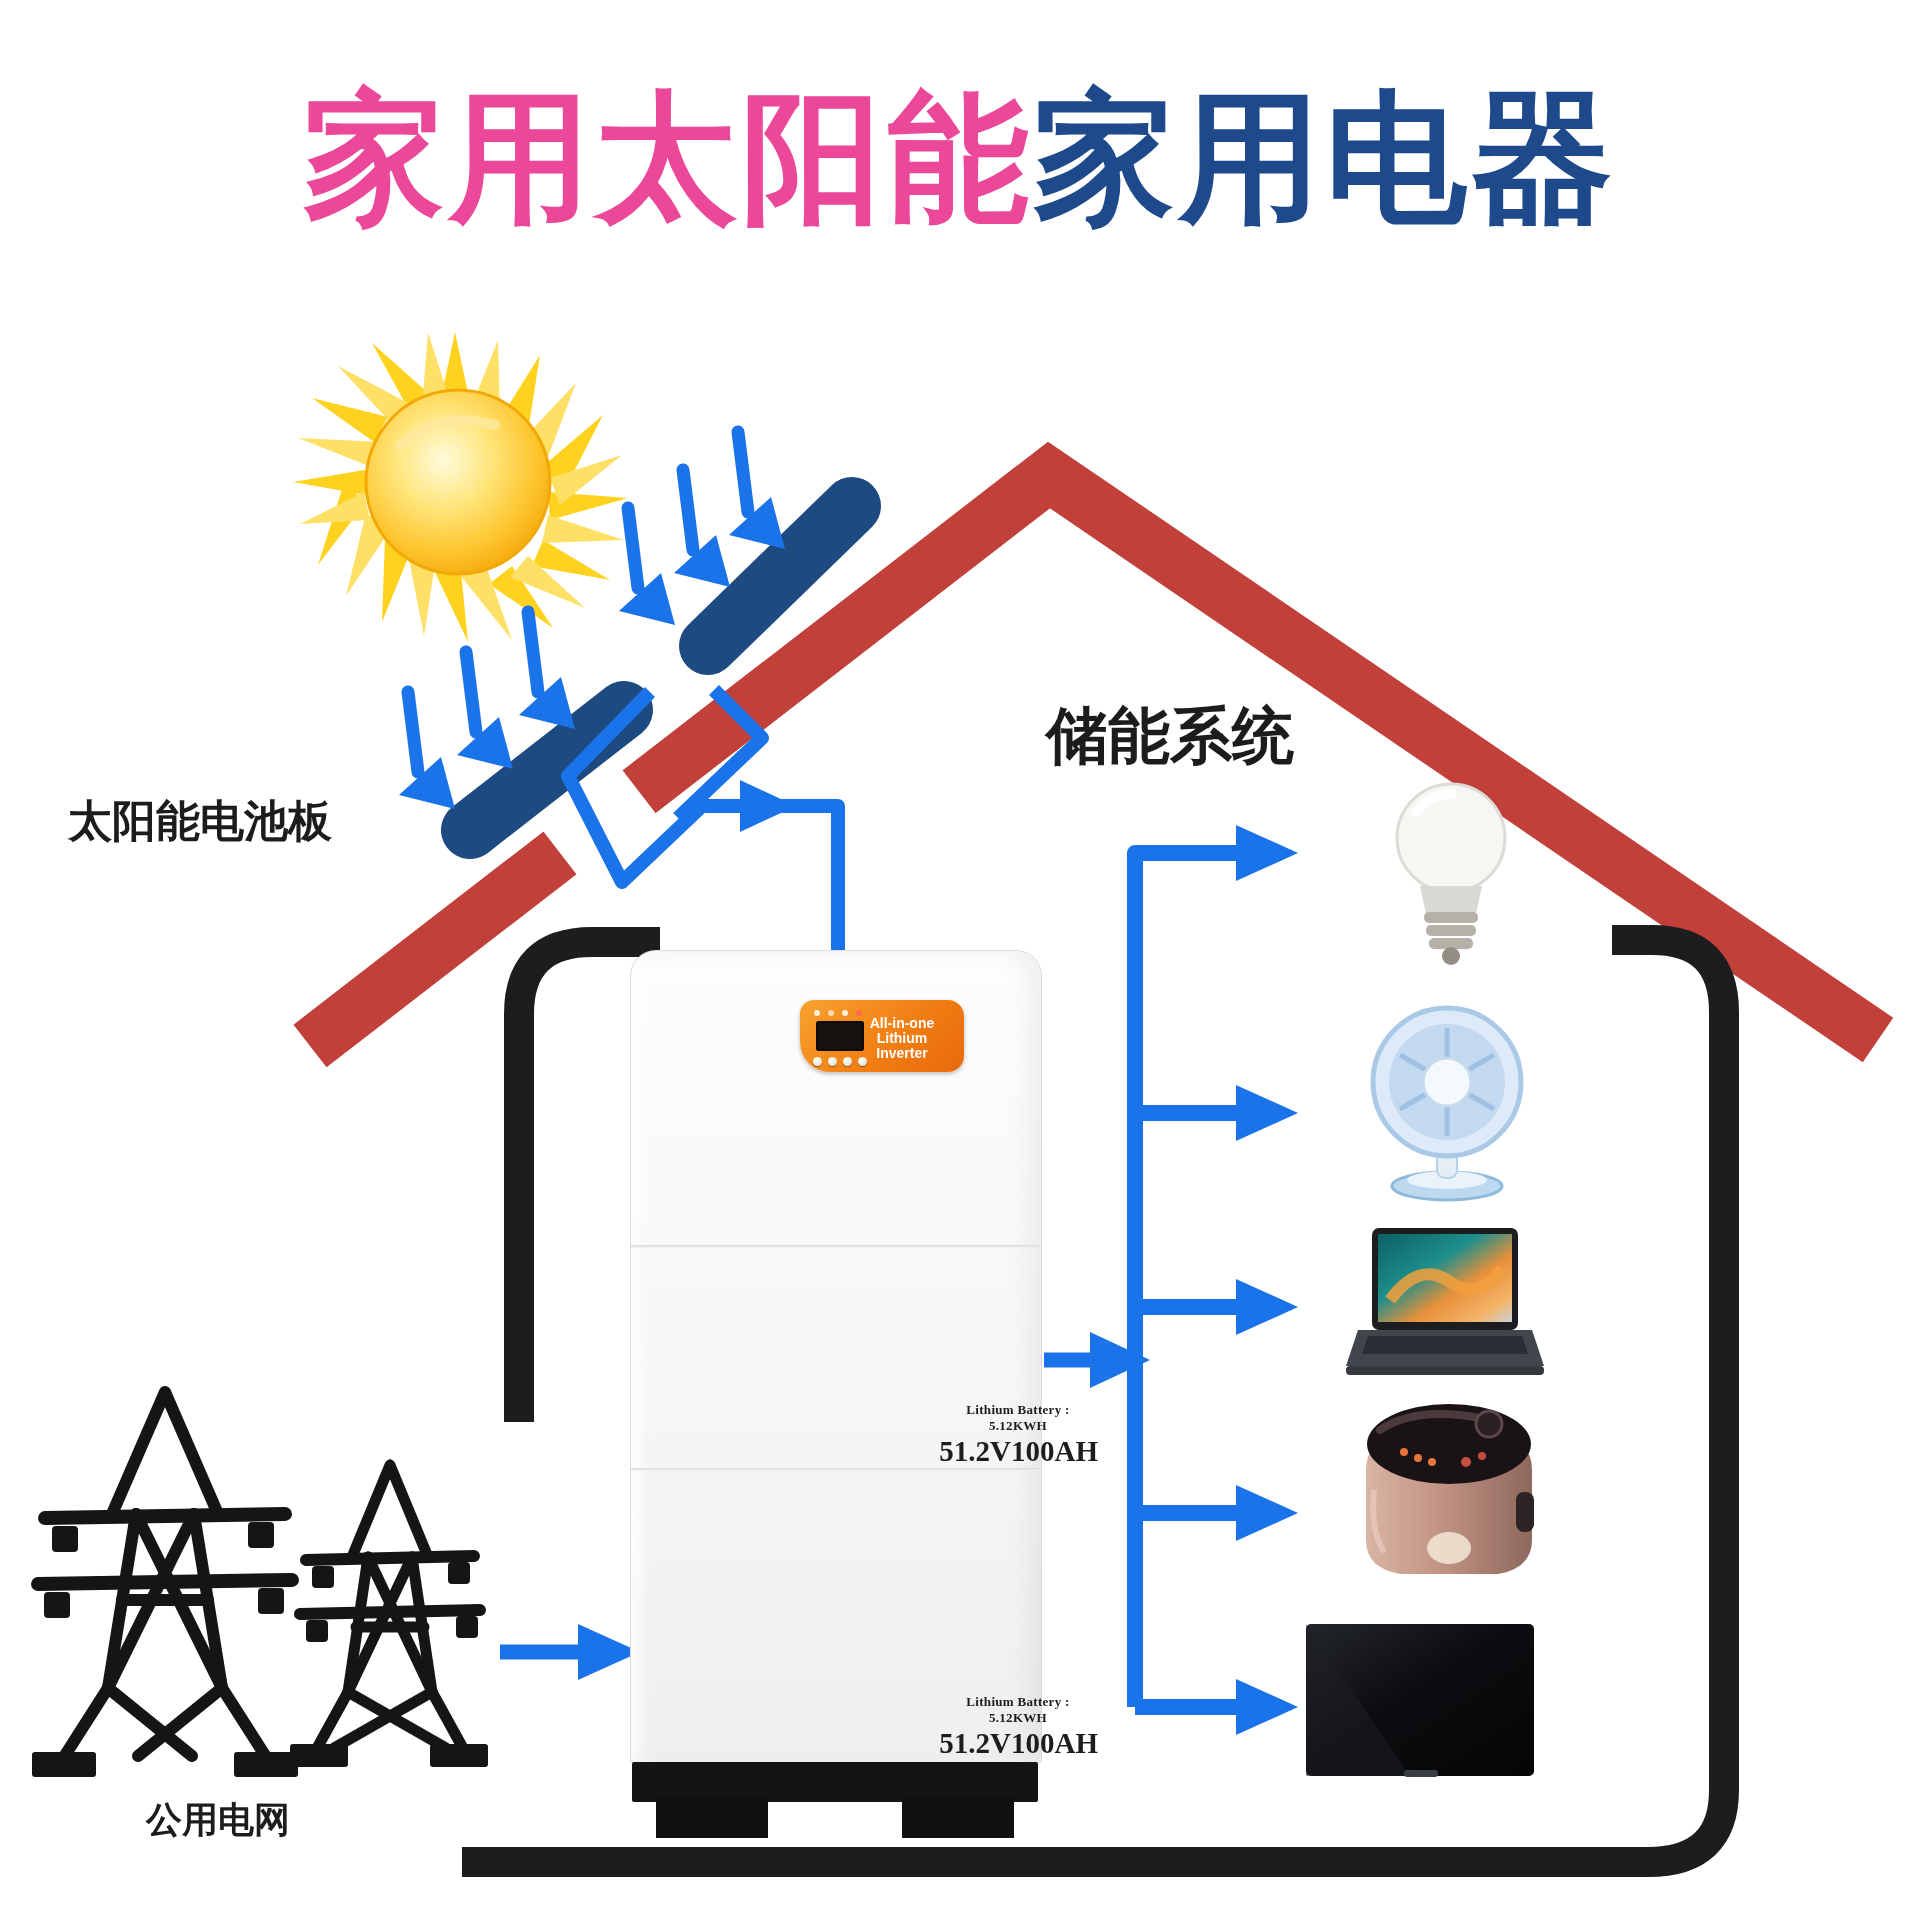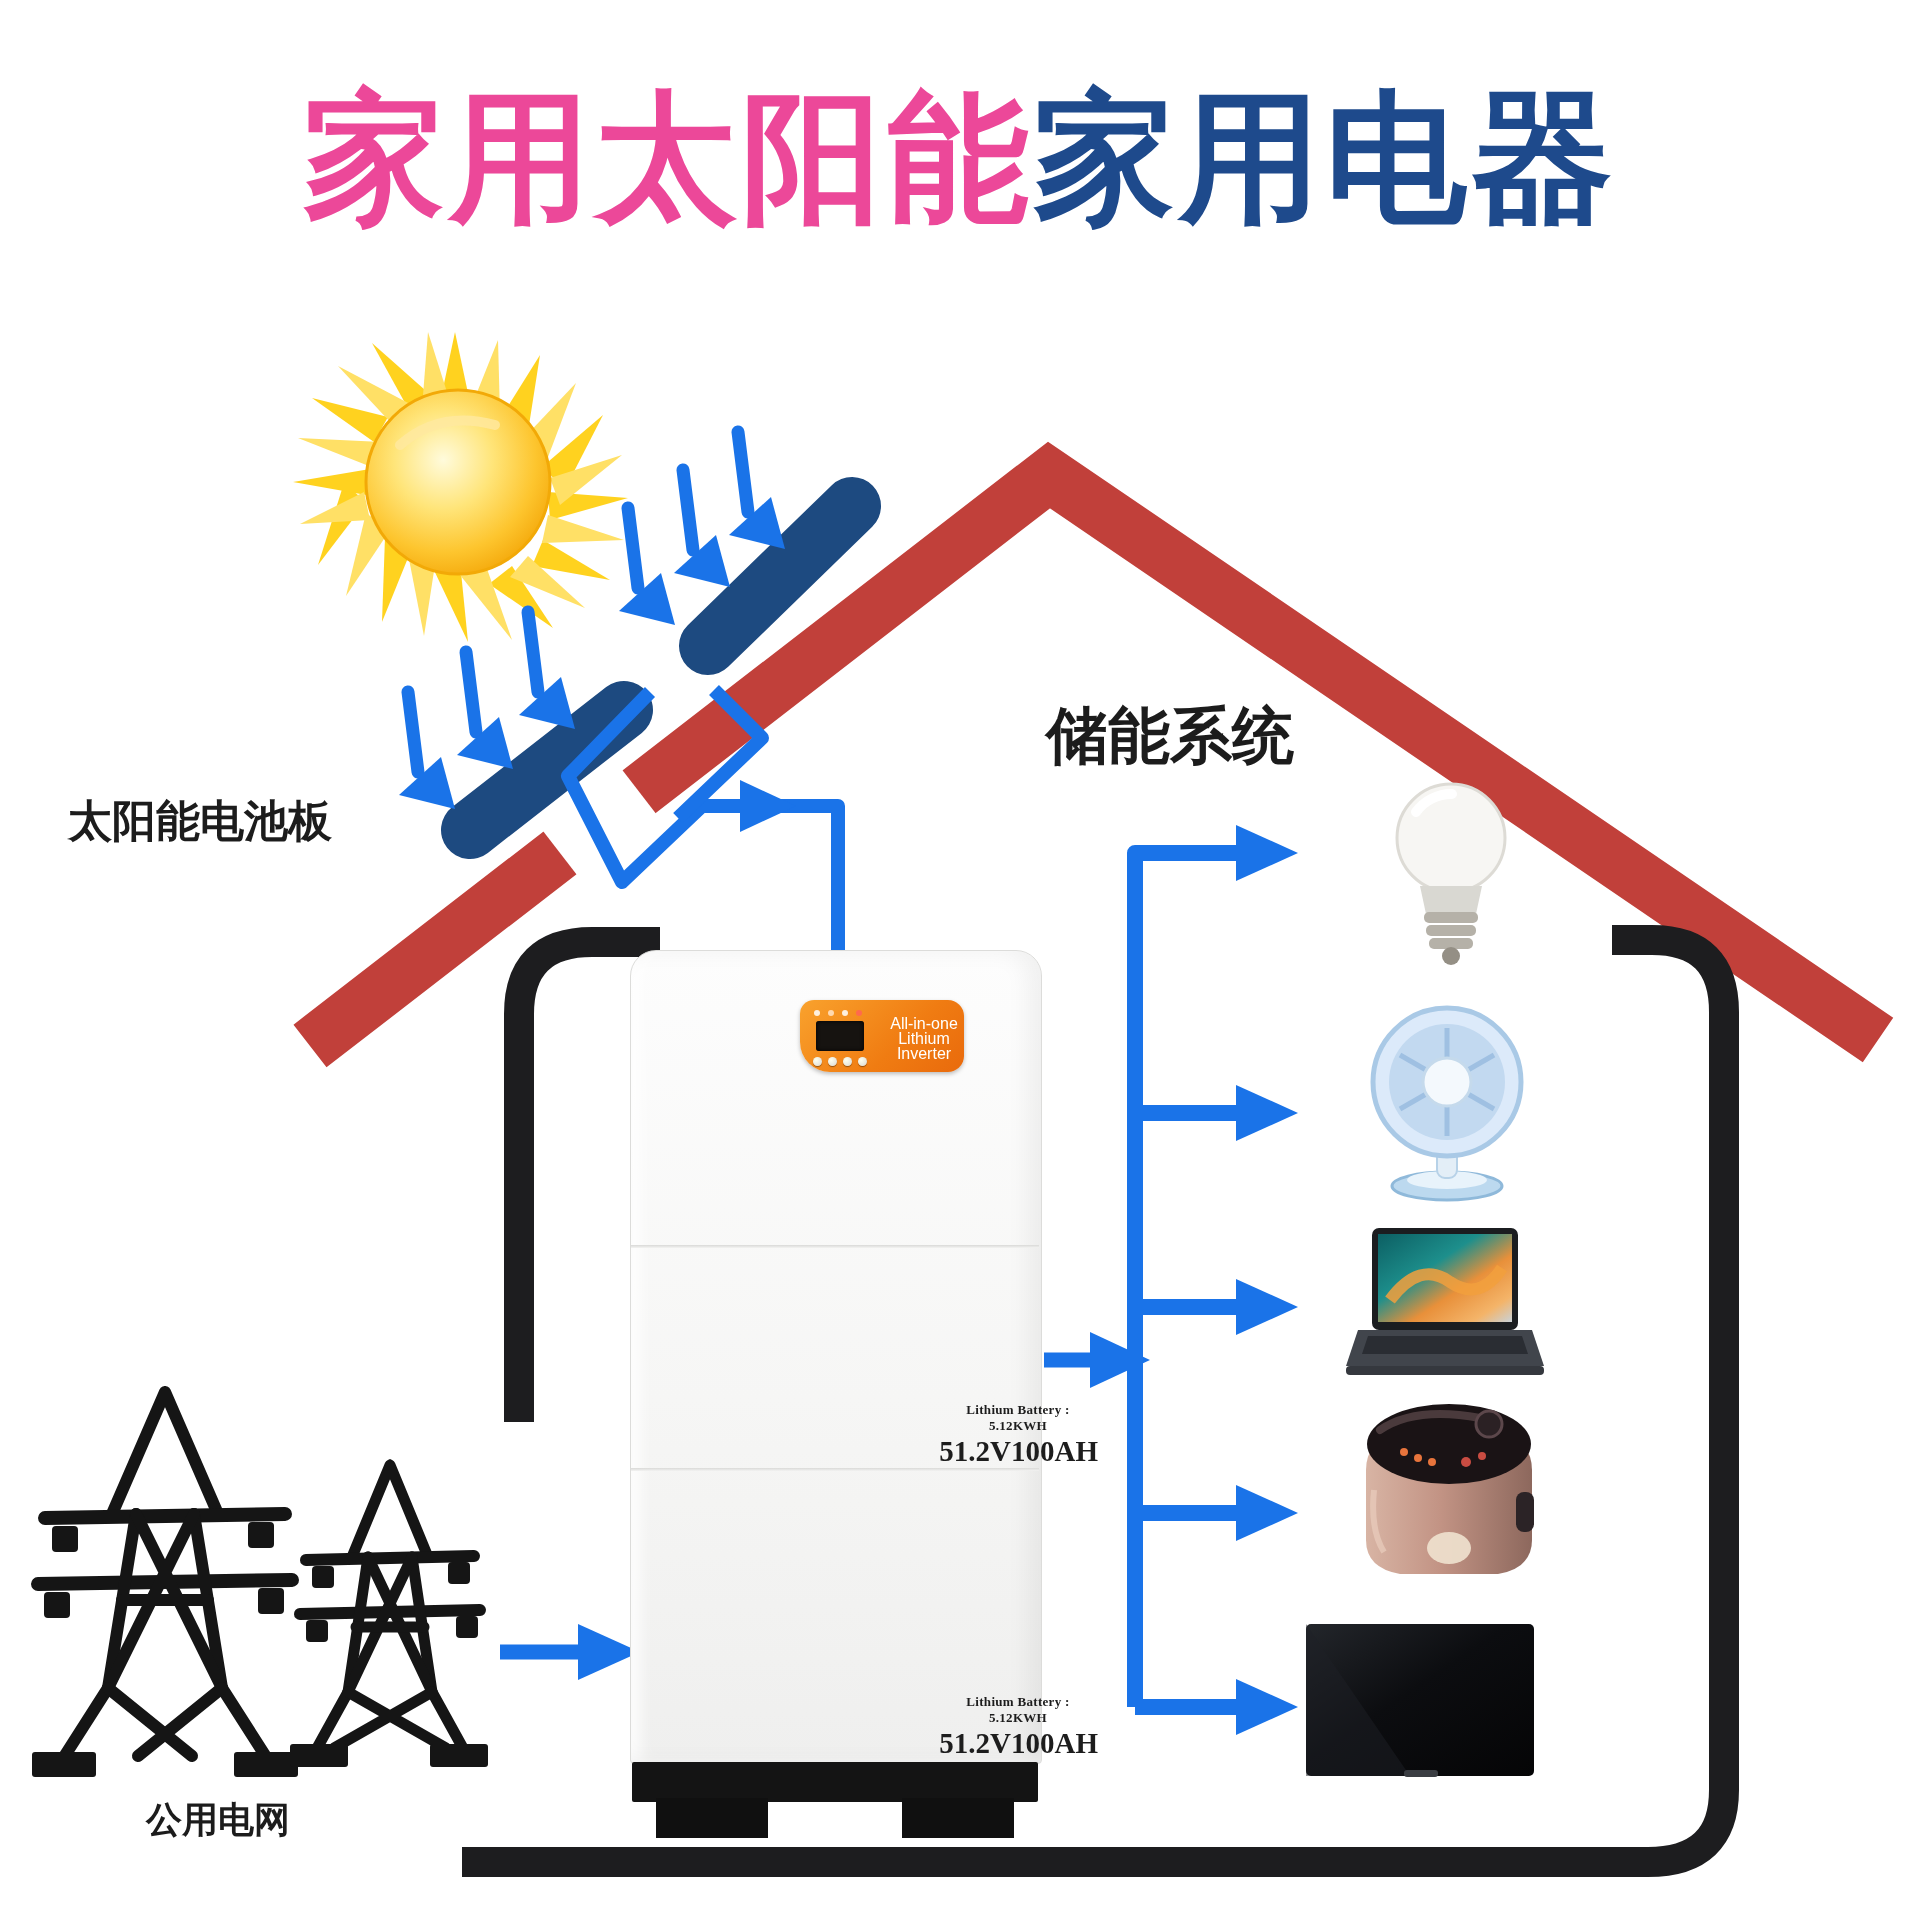--- a/index.html
+++ b/index.html
@@ -29,22 +29,22 @@
            background:linear-gradient(180deg,#d9d9d7,#f3f3f2);}
   .div1{top:295px;} .div2{top:518px;}
   .inv-display{position:absolute;left:170px;top:50px;width:164px;height:72px;border-radius:14px 16px 16px 30px;
                background:linear-gradient(135deg,#f9a22d 0%,#f07c12 60%,#e96a0c 100%);
                box-shadow:0 2px 4px rgba(0,0,0,.25);}
   .inv-dot{position:absolute;top:10px;width:6px;height:6px;border-radius:50%;background:rgba(255,255,255,.85);}
   .inv-lcd{position:absolute;left:16px;top:21px;width:48px;height:30px;background:#161310;border-radius:3px;
            box-shadow:inset 0 0 4px #000;}
   .inv-btn{position:absolute;top:57px;width:9px;height:9px;border-radius:50%;
            background:radial-gradient(circle at 35% 35%,#ffe,#d8d8d4);box-shadow:0 1px 1px rgba(0,0,0,.4);}
-  .inv-text{position:absolute;left:78px;top:16px;width:92px;text-align:center;color:#ffffff;
-            font-weight:400;font-size:16px;line-height:15px;}
+  .inv-text{position:absolute;left:56px;top:16px;width:92px;text-align:center;color:#ffffff;
+            font-weight:700;font-size:14px;line-height:15px;}
   .bat-label{position:absolute;width:160px;text-align:center;color:#1d1d1d;
              font-family:"Liberation Serif",serif;margin-left:46px;}
   .bat-spec{font-size:13px;font-weight:700;letter-spacing:.3px;}
   .bat-cap{font-size:29px;font-weight:700;margin-top:1px;text-align:right;}
   .bl1{left:262px;top:452px;} .bl2{left:262px;top:744px;}
   .unit-base{position:absolute;left:2px;top:812px;width:406px;height:40px;background:#141414;border-radius:2px;}
   .foot{position:absolute;top:848px;height:40px;width:112px;background:#101010;}
   .foot-l{left:26px;} .foot-r{left:272px;}
 </style>
 </head>

